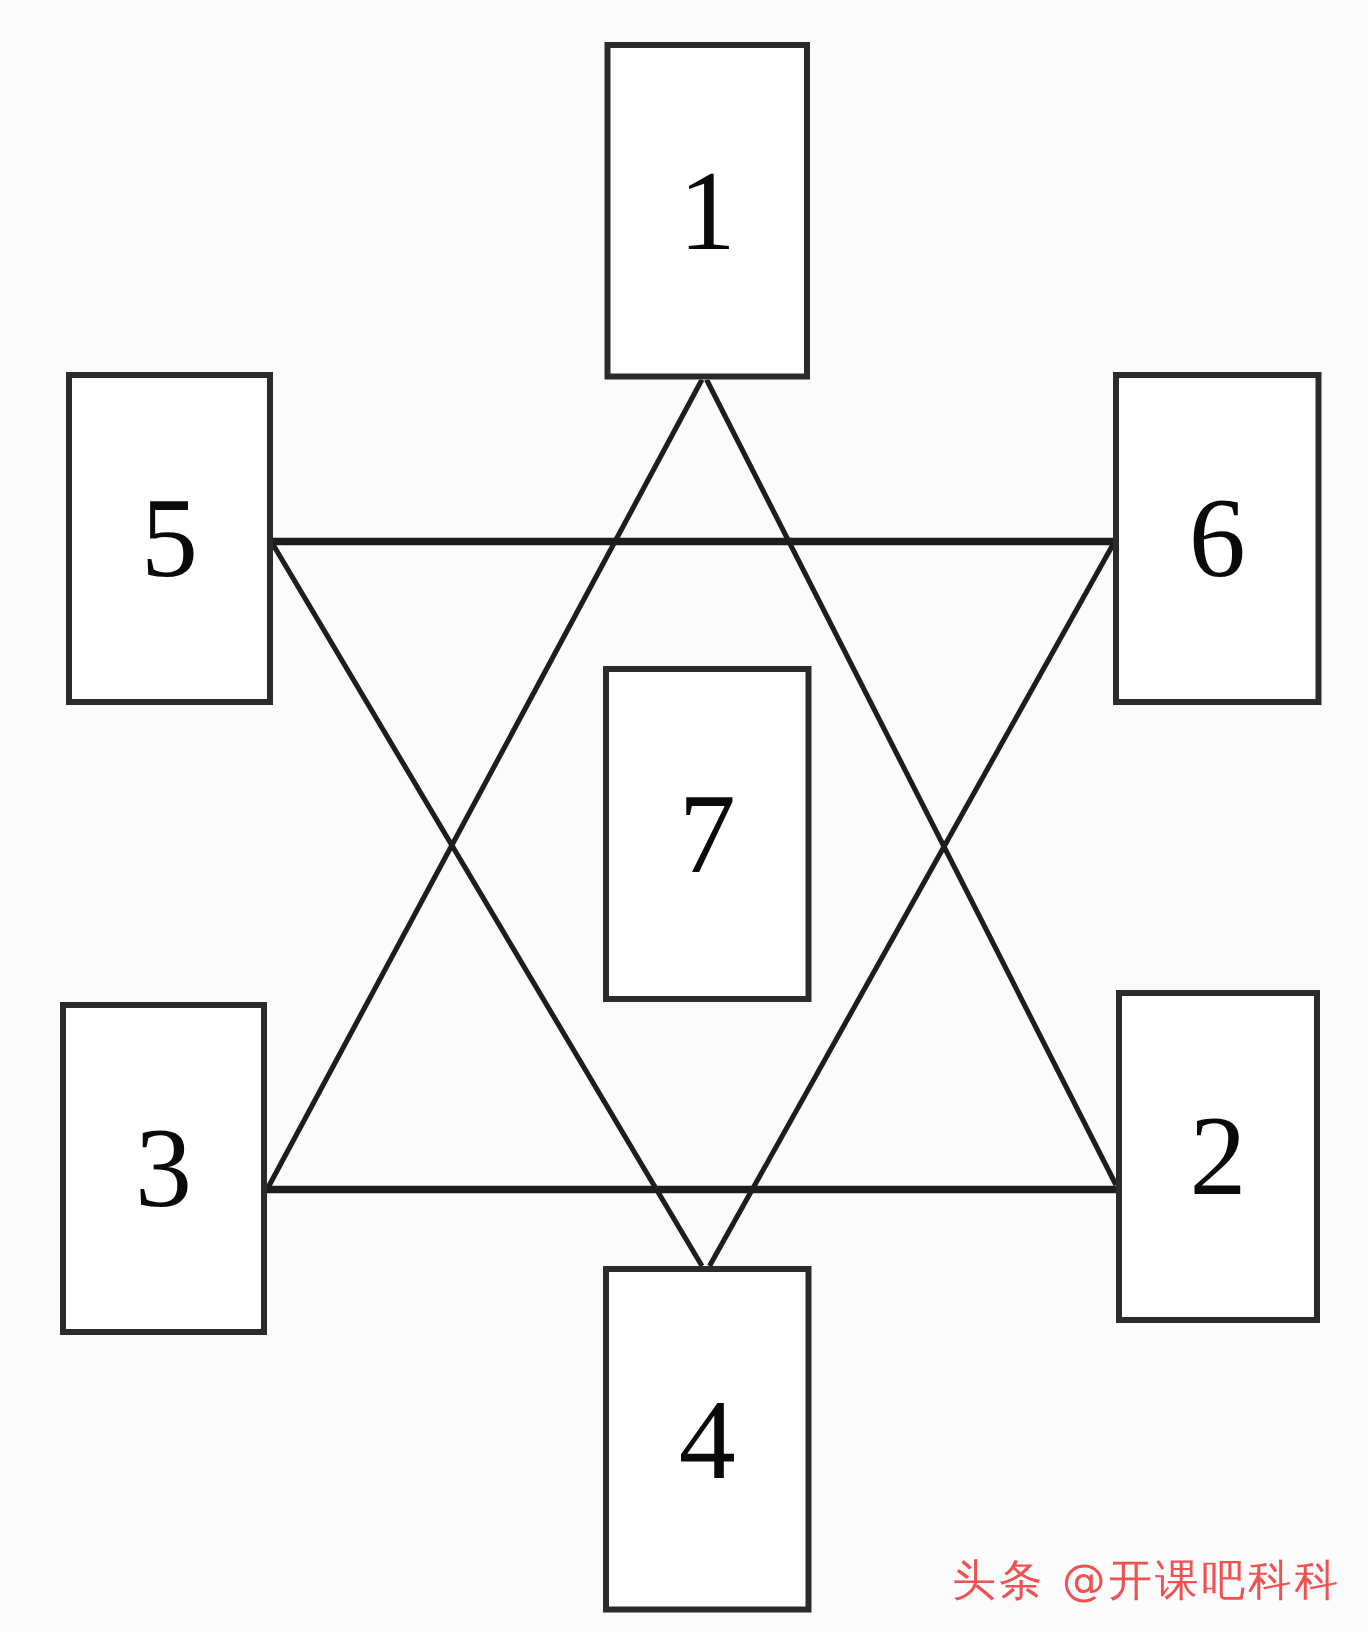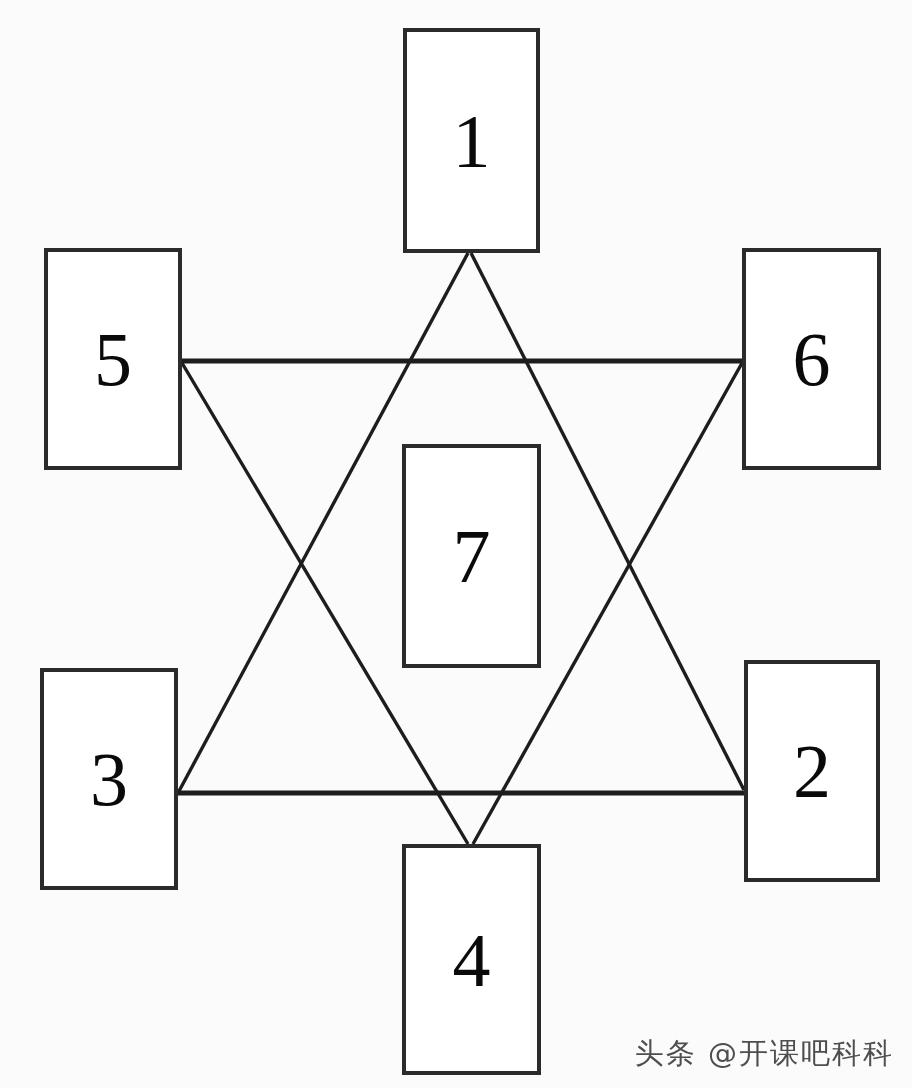--- a/index.html
+++ b/index.html
@@ -44,21 +44,21 @@
     font-weight: 400;
     letter-spacing: 0;
     user-select: none;
   }
   #watermark {
     position: absolute;
     right: 18px;
     bottom: 14px;
     font-family: "DejaVu Sans", sans-serif;
     font-size: 29px;
-    color: #404040;
+    color: #ef4444;
     letter-spacing: 2px;
     white-space: nowrap;
     z-index: 8;
     opacity: 0.92;
   }
 </style>
 </head>
 <body>
 
 <div id="canvas" style="background: rgb(251, 251, 251);">

